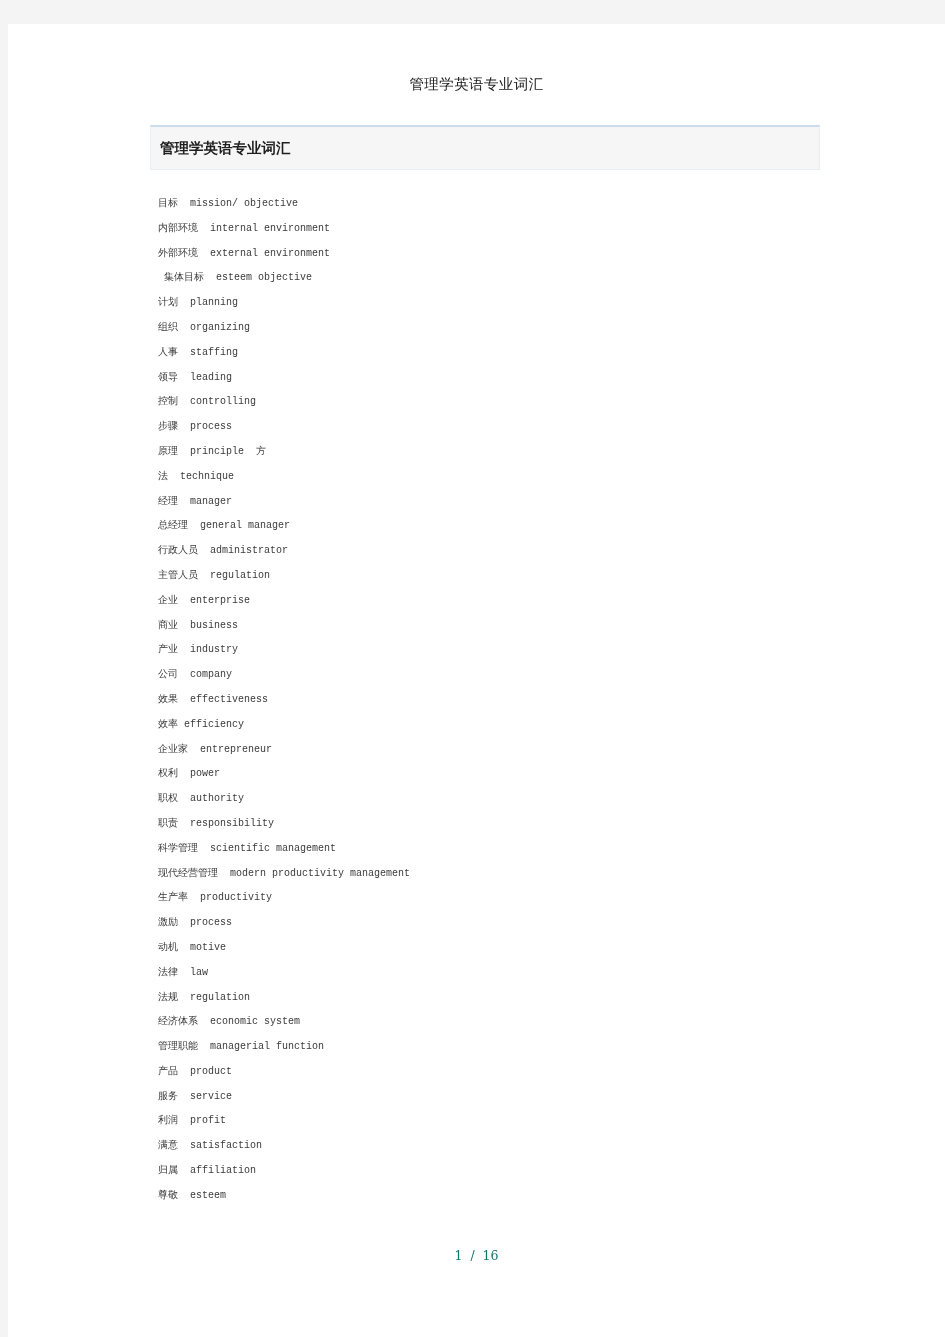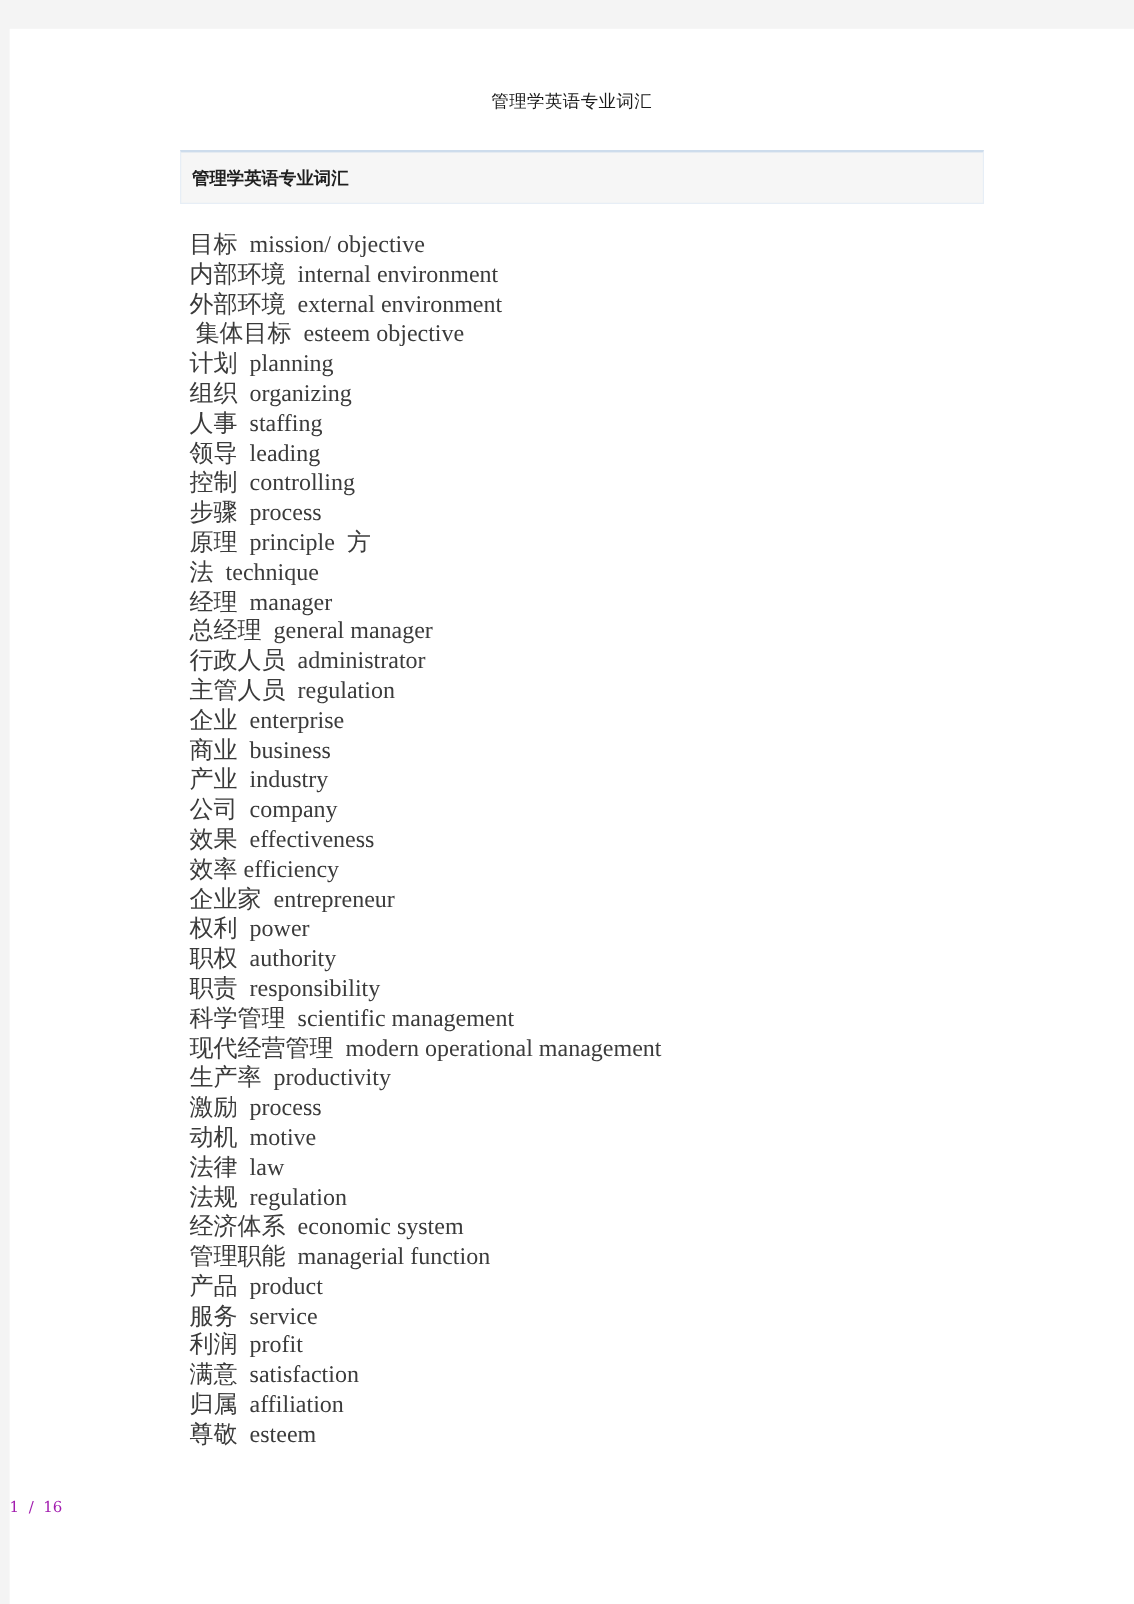--- a/index.html
+++ b/index.html
@@ -65,38 +65,38 @@
   }
 
   
   #vocab-list {
     position: absolute;
     left: 150px;
     top: 168px;
     width: 700px;
   }
   .vocab-line {
-    font-family: Liberation Serif, serif;
-    font-size: 20px;
+    font-family: Liberation Mono, monospace;
+    font-size: 10px;
     line-height: 24.8px;
     color: #3b3b3b;
     white-space: pre;
     height: 24.8px;
   }
 
   
   #page-footer {
     position: absolute;
     left: 0;
     top: 1224px;
     width: 937px;
-    text-align: left;
+    text-align: center;
     font-family: "DejaVu Serif", "Liberation Serif", serif;
     font-size: 12.5px;
-    color: #a21caf;
+    color: #0f766e;
     white-space: pre;
   }
 </style>
 </head>
 <body>
 
 <div id="page-sheet">
 
   <div id="doc-title">管理学英语专业词汇</div>
 
@@ -125,21 +125,21 @@
       <div class="vocab-line">商业  business</div>
       <div class="vocab-line">产业  industry</div>
       <div class="vocab-line">公司  company</div>
       <div class="vocab-line">效果  effectiveness</div>
       <div class="vocab-line">效率 efficiency</div>
       <div class="vocab-line">企业家  entrepreneur</div>
       <div class="vocab-line">权利  power</div>
       <div class="vocab-line">职权  authority</div>
       <div class="vocab-line">职责  responsibility</div>
       <div class="vocab-line">科学管理  scientific management</div>
-      <div class="vocab-line">现代经营管理  modern operational management</div>
+      <div class="vocab-line">现代经营管理  modern productivity management</div>
       <div class="vocab-line">生产率  productivity</div>
       <div class="vocab-line">激励  process</div>
       <div class="vocab-line">动机  motive</div>
       <div class="vocab-line">法律  law</div>
       <div class="vocab-line">法规  regulation</div>
       <div class="vocab-line">经济体系  economic system</div>
       <div class="vocab-line">管理职能  managerial function</div>
       <div class="vocab-line">产品  product</div>
       <div class="vocab-line">服务  service</div>
       <div class="vocab-line">利润  profit</div>

